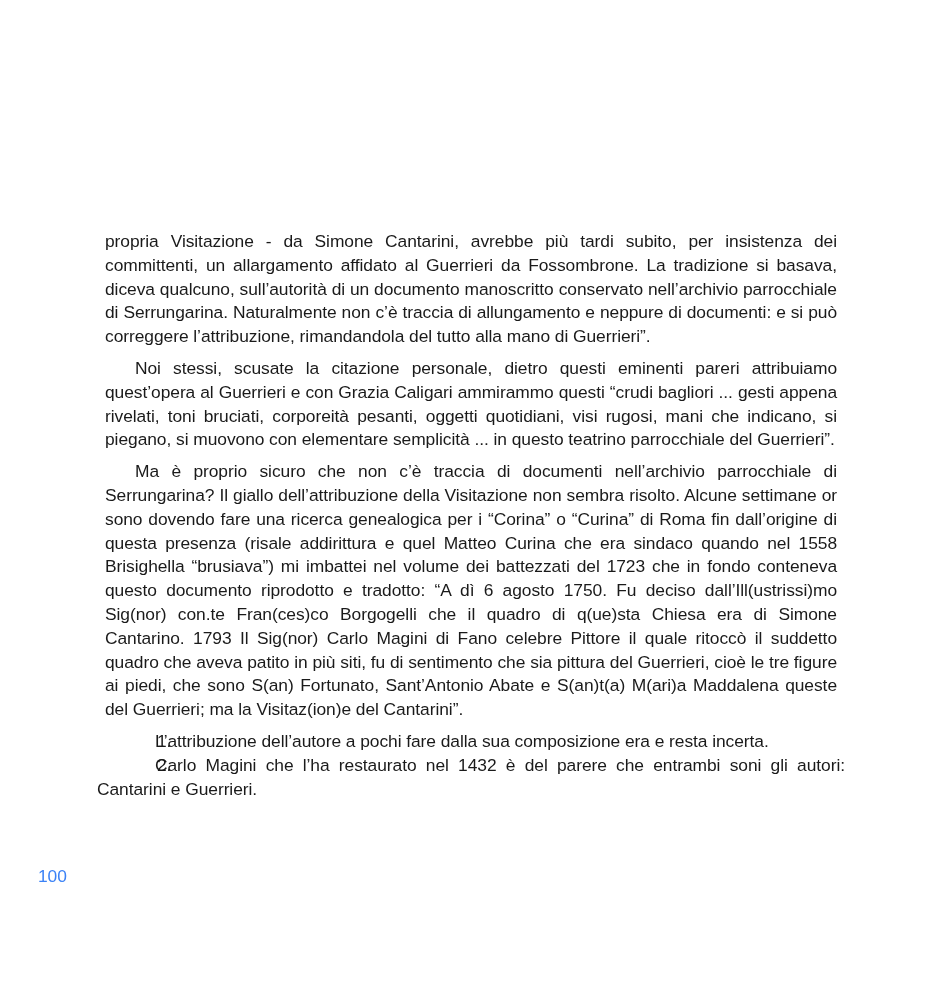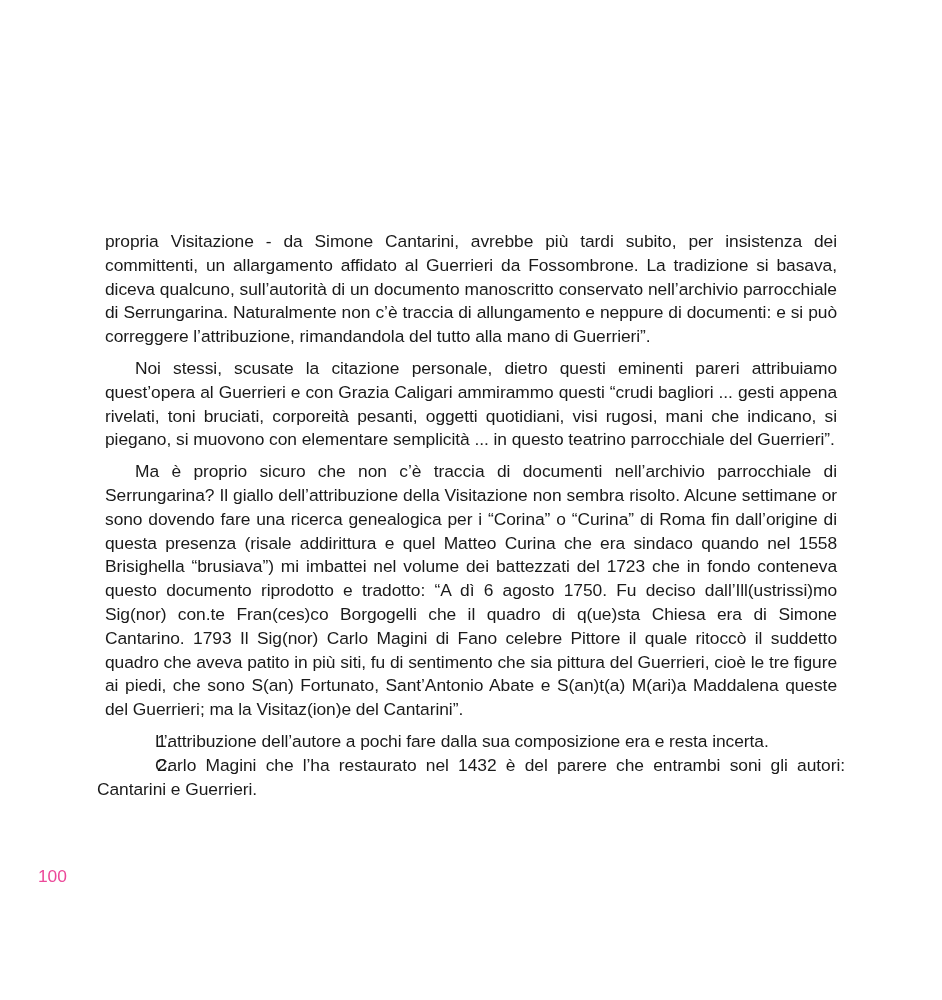--- a/index.html
+++ b/index.html
@@ -73,21 +73,21 @@
     width: 28px;
   }
 
   
   .folio {
     position: absolute;
     left: 38px;
     top: 865px;
     font-size: 17.4px;
     line-height: 23.8px;
-    color: #ec4899;
+    color: #3b82f6;
     letter-spacing: -0.06px;
   }
 </style>
 </head>
 <body>
 
 <div class="page">
 
   <div class="text-column">
 

